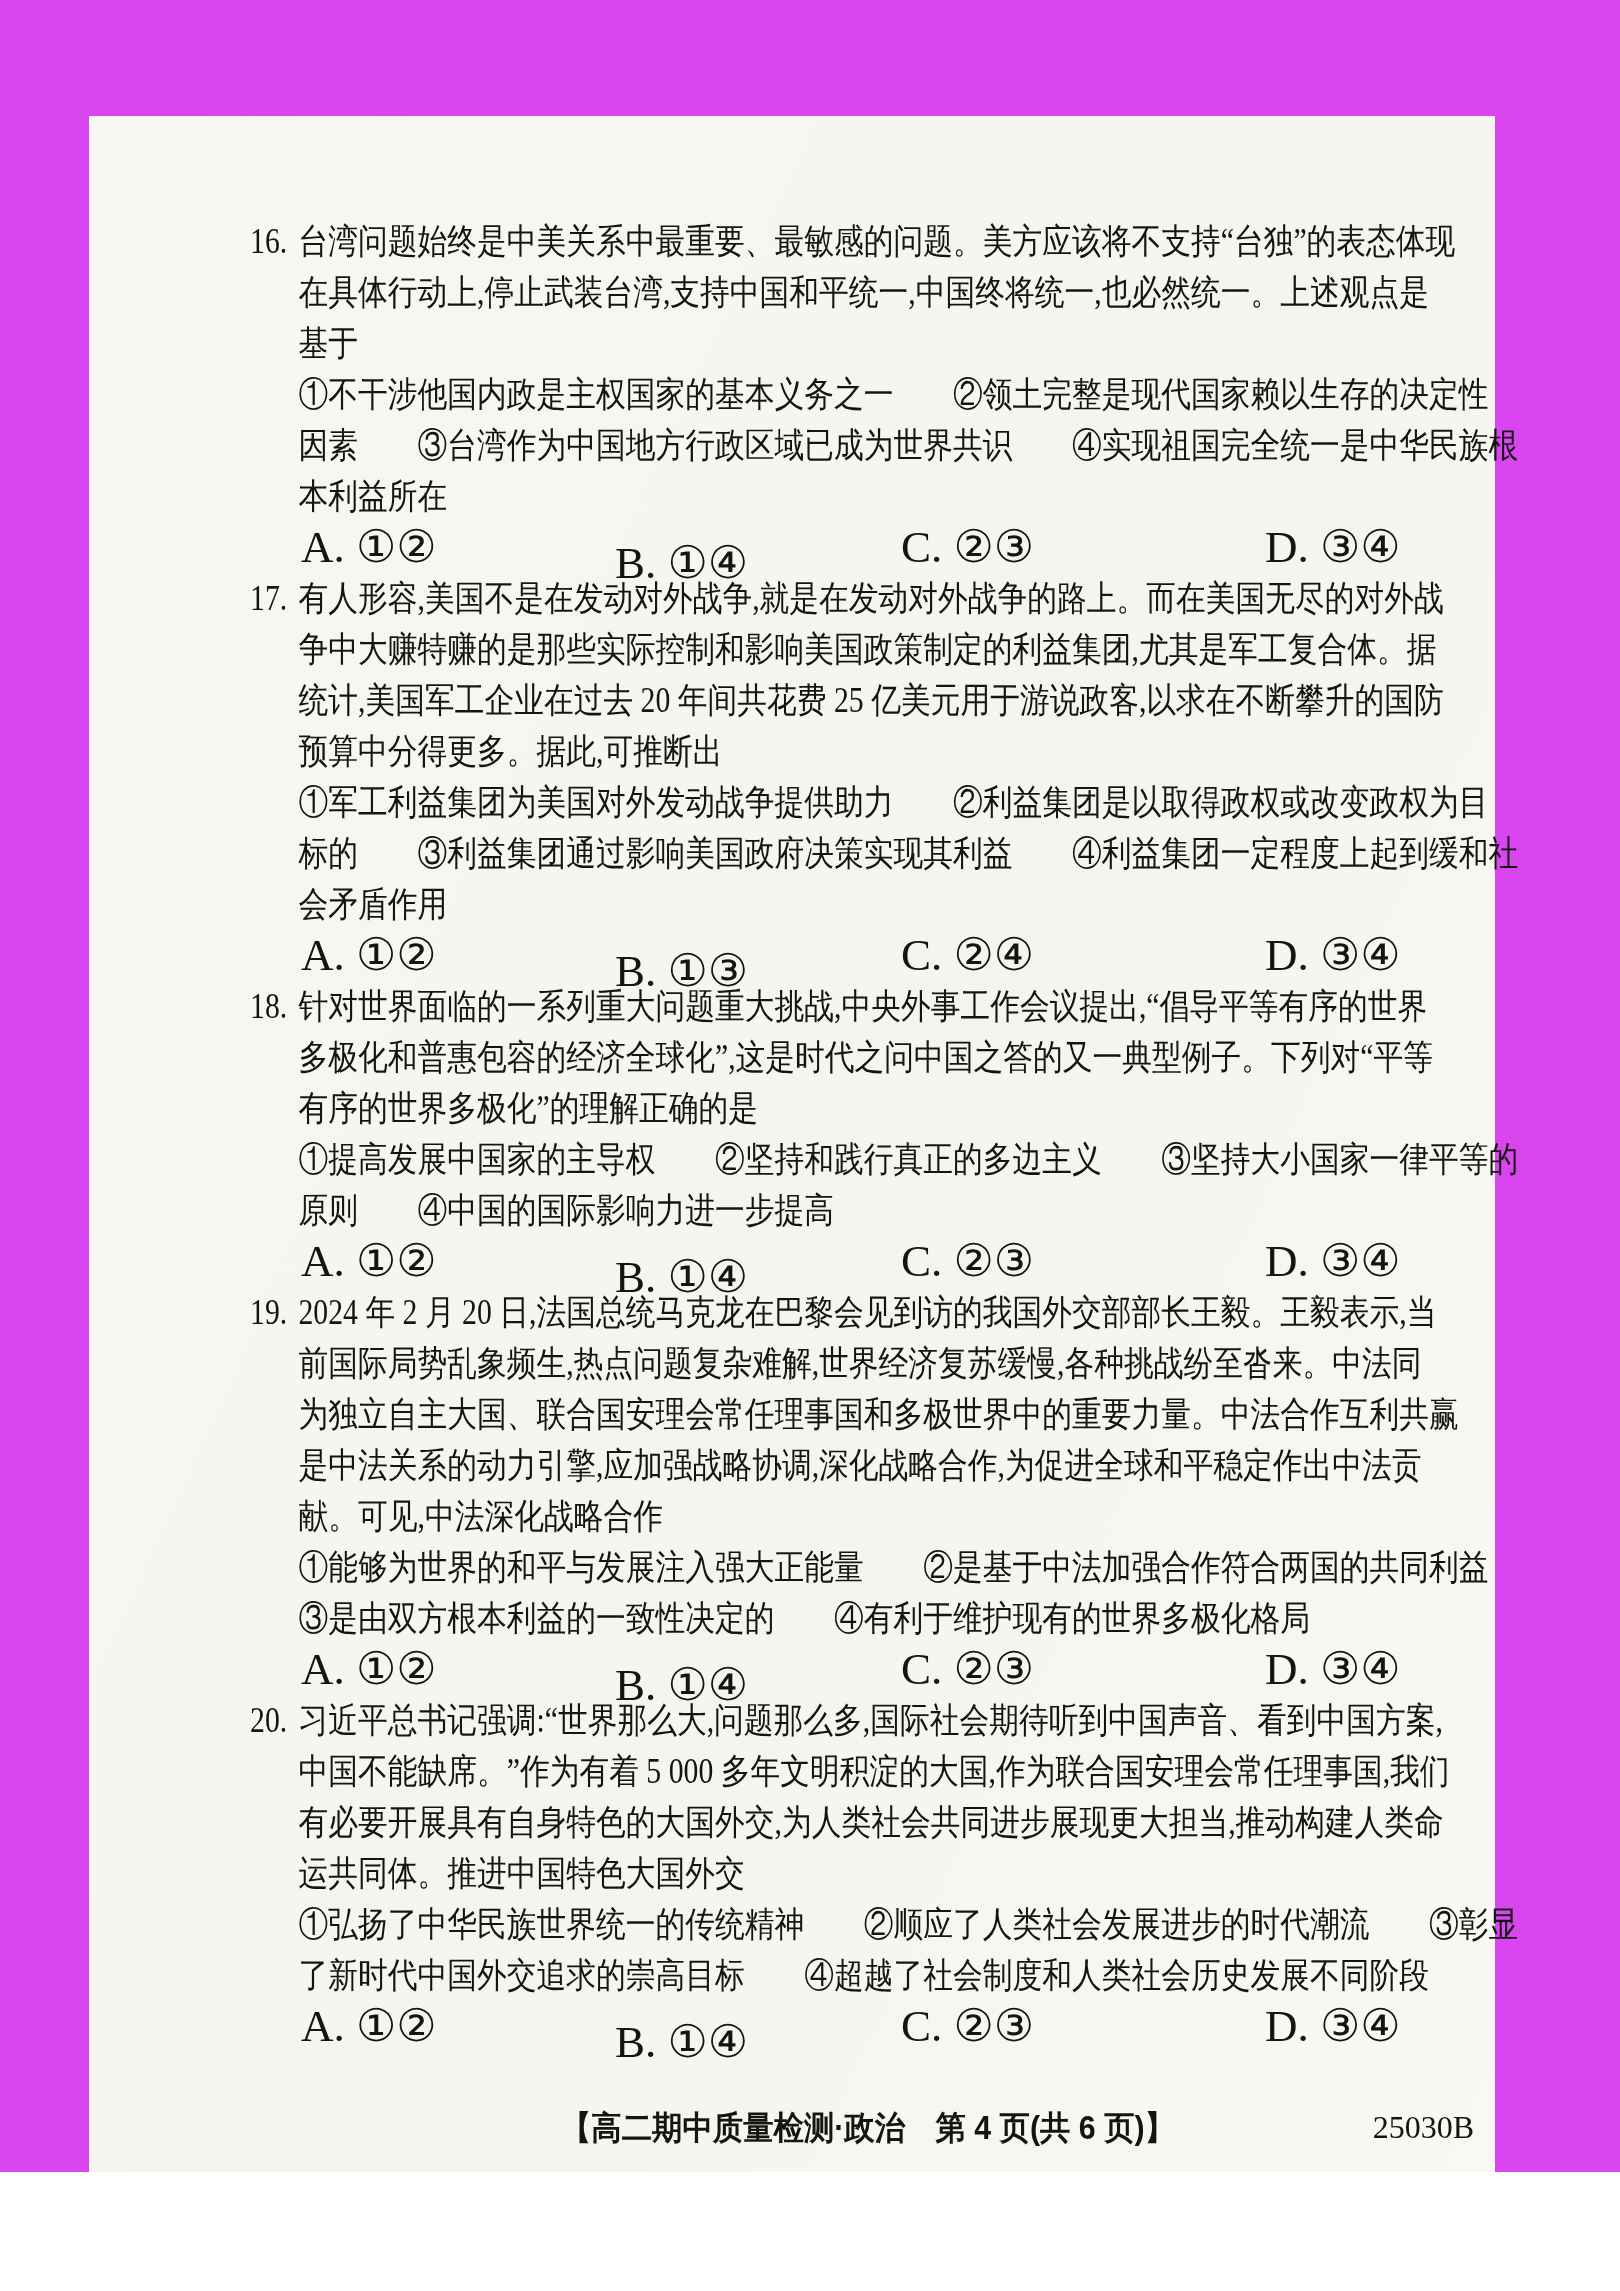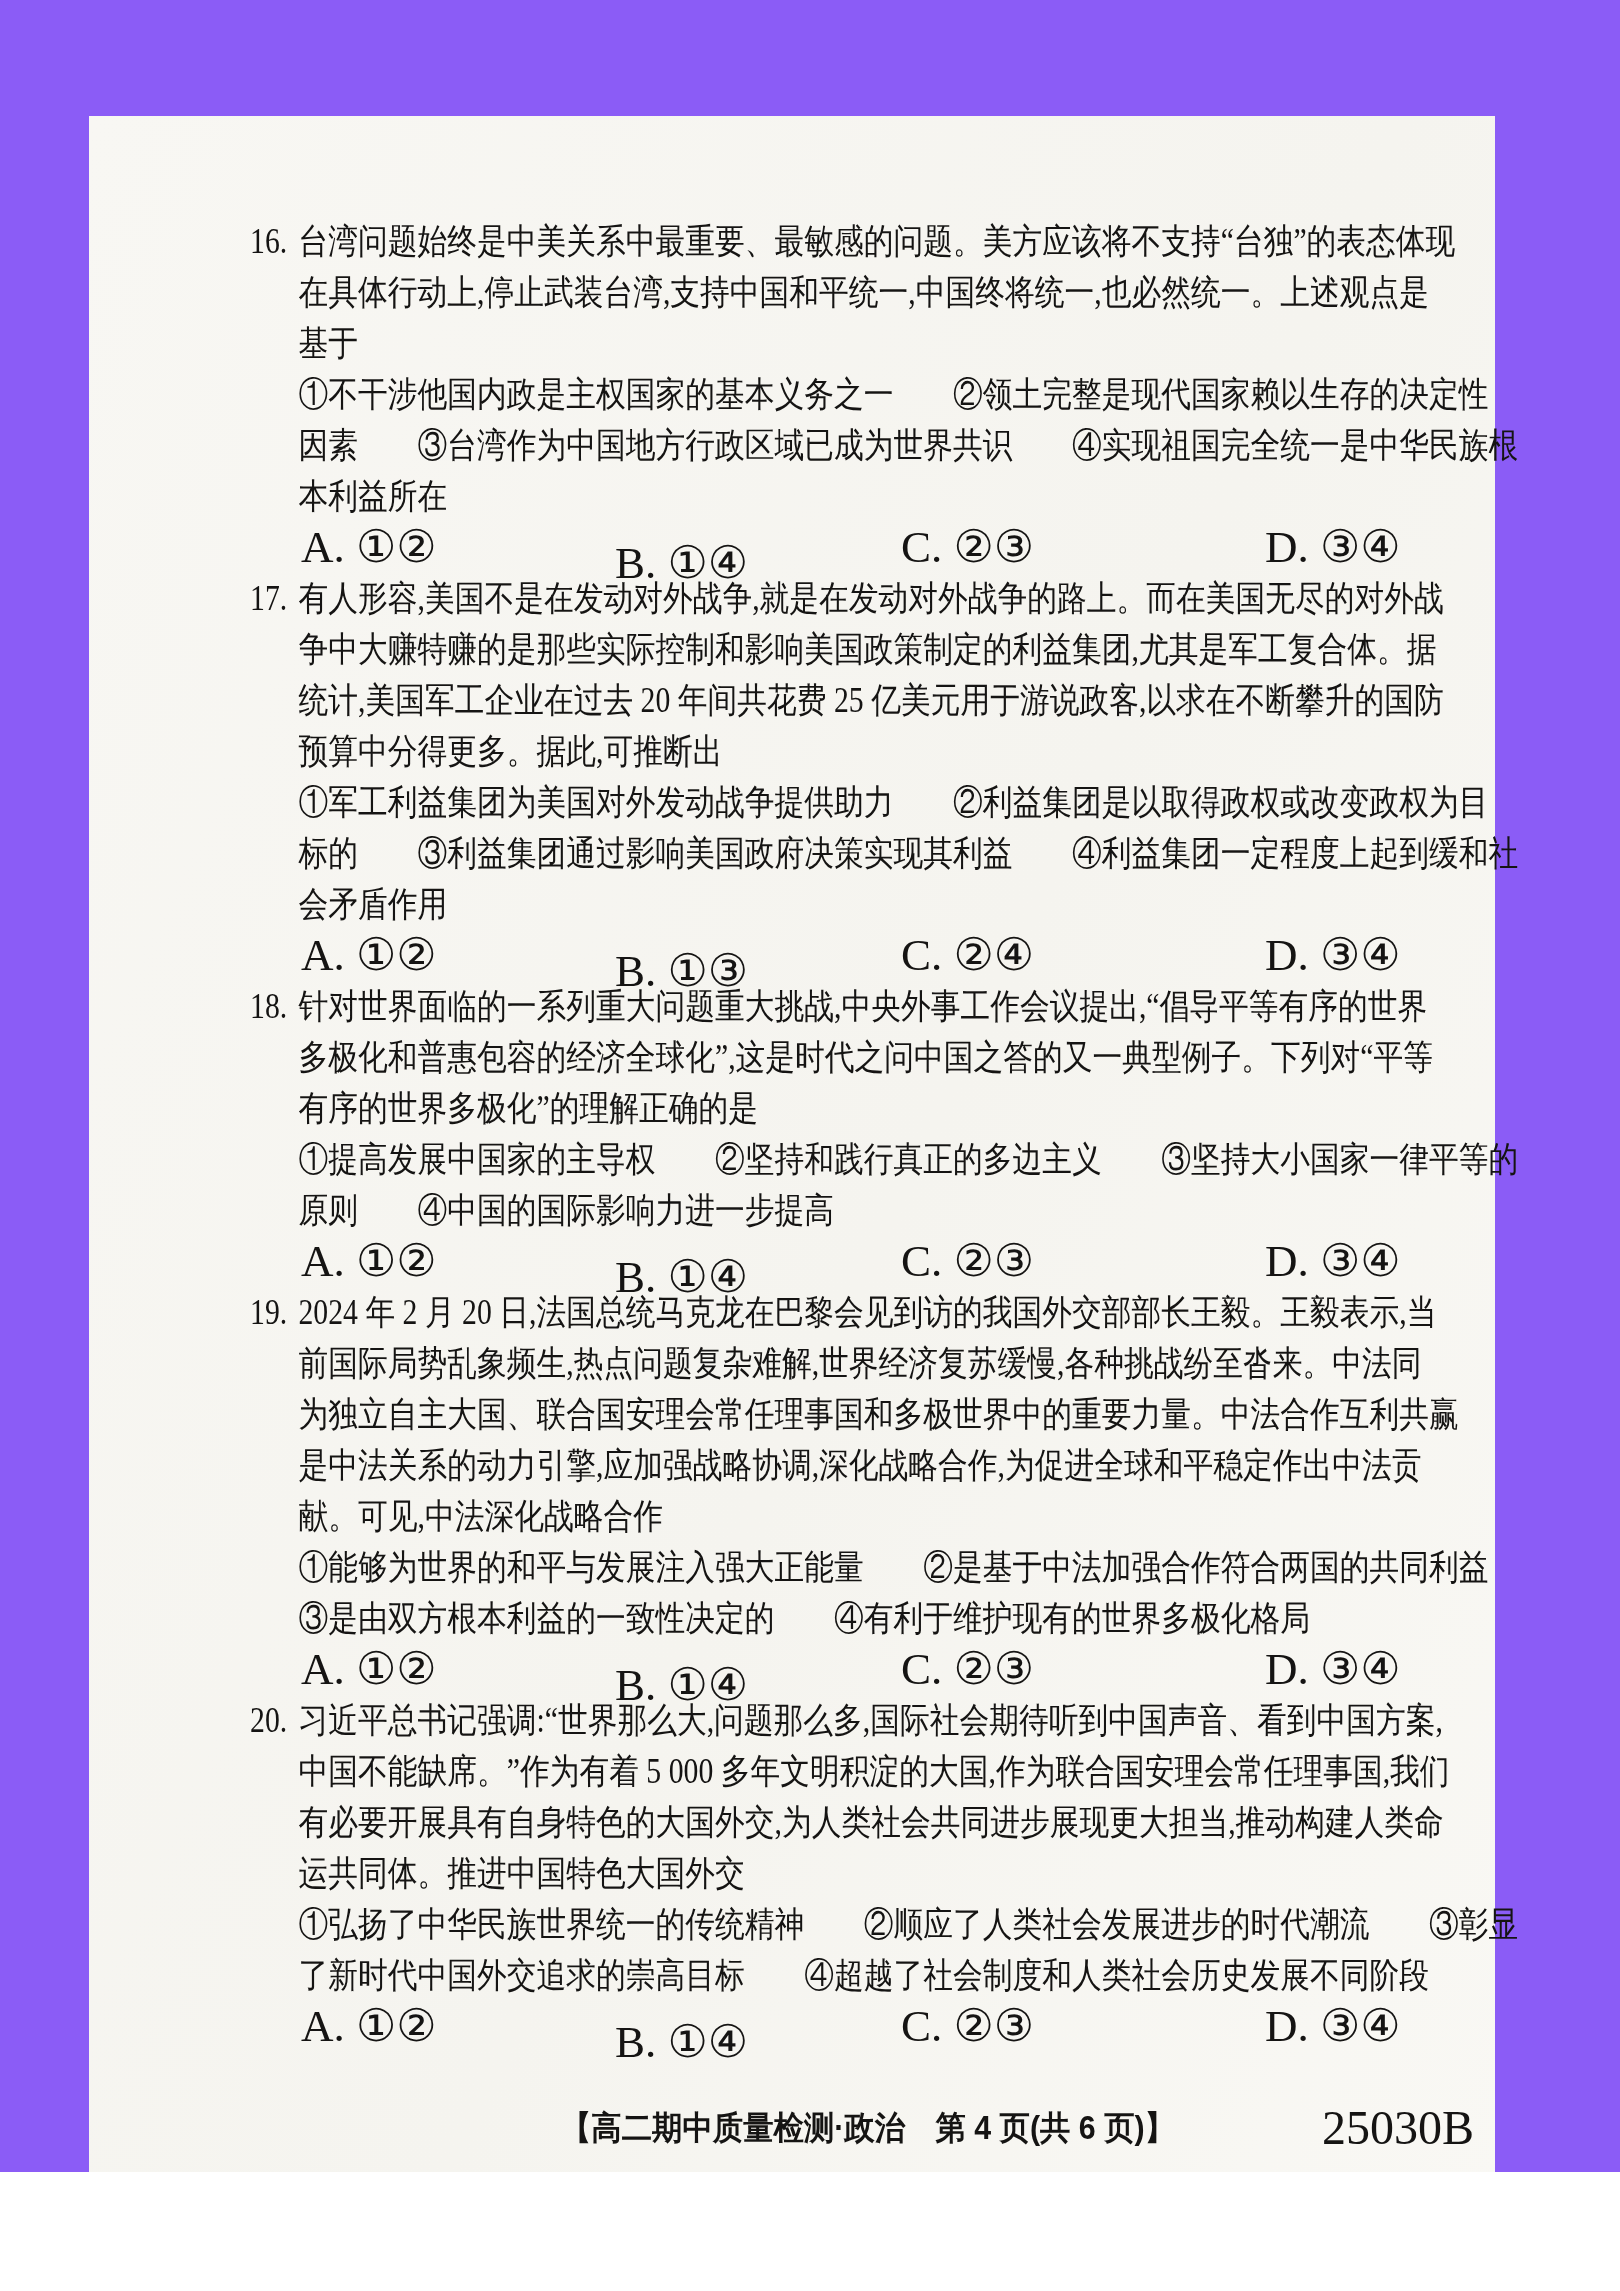--- a/index.html
+++ b/index.html
@@ -1,17 +1,17 @@
 <!DOCTYPE html>
 <html style="font-size:14.3px"><head>
 <meta charset="utf-8">
 <style>
   html,body{margin:0;padding:0;background:#ffffff;}
   .canvas{
-    position:relative;width:1621px;height:2172px;background:#8b5cf6;overflow:hidden;
+    position:relative;width:1621px;height:2172px;background:#d946ef;overflow:hidden;
     font-family:"Liberation Serif","DejaVu Serif",serif;color:#151413;
   }
   .paper{
     position:absolute;left:89px;top:116px;width:1406px;height:2119px;
     background:linear-gradient(115deg,#f8f7f3 0%,#f5f4ef 55%,#f9f8f4 100%);
   }
   .content{position:absolute;left:250px;top:216px;width:1246px;}
   .q-line{
     font-size:35px;line-height:51px;height:51px;white-space:nowrap;
     transform:scaleX(0.85);transform-origin:0 50%;
@@ -22,21 +22,21 @@
   .answers{position:relative;height:51px;font-size:45px;line-height:51px;}
   .answer{position:absolute;top:0;white-space:nowrap;}
   .ans-a{left:51px;} .ans-b{left:365px;margin-top:16px;} .ans-c{left:651px;} .ans-d{left:975px;margin-left:40px;}
   .footer{position:absolute;left:262px;top:2101px;width:1212px;height:53px;line-height:53px;}
   .footer-label{
     display:block;text-align:center;font-size:33px;font-weight:700;
     font-family:"Liberation Sans","DejaVu Sans",sans-serif;
     transform:scaleX(0.92);transform-origin:50% 50%;
   }
   .footer-code{
-    position:absolute;right:0;top:0;font-size:48px;
+    position:absolute;right:0;top:0;font-size:32px;
     font-family:"Liberation Serif","DejaVu Serif",serif;
   }
 </style>
 </head>
 <body>
 
 <div class="canvas">
   <div class="paper"></div>
 
   <div class="content">

